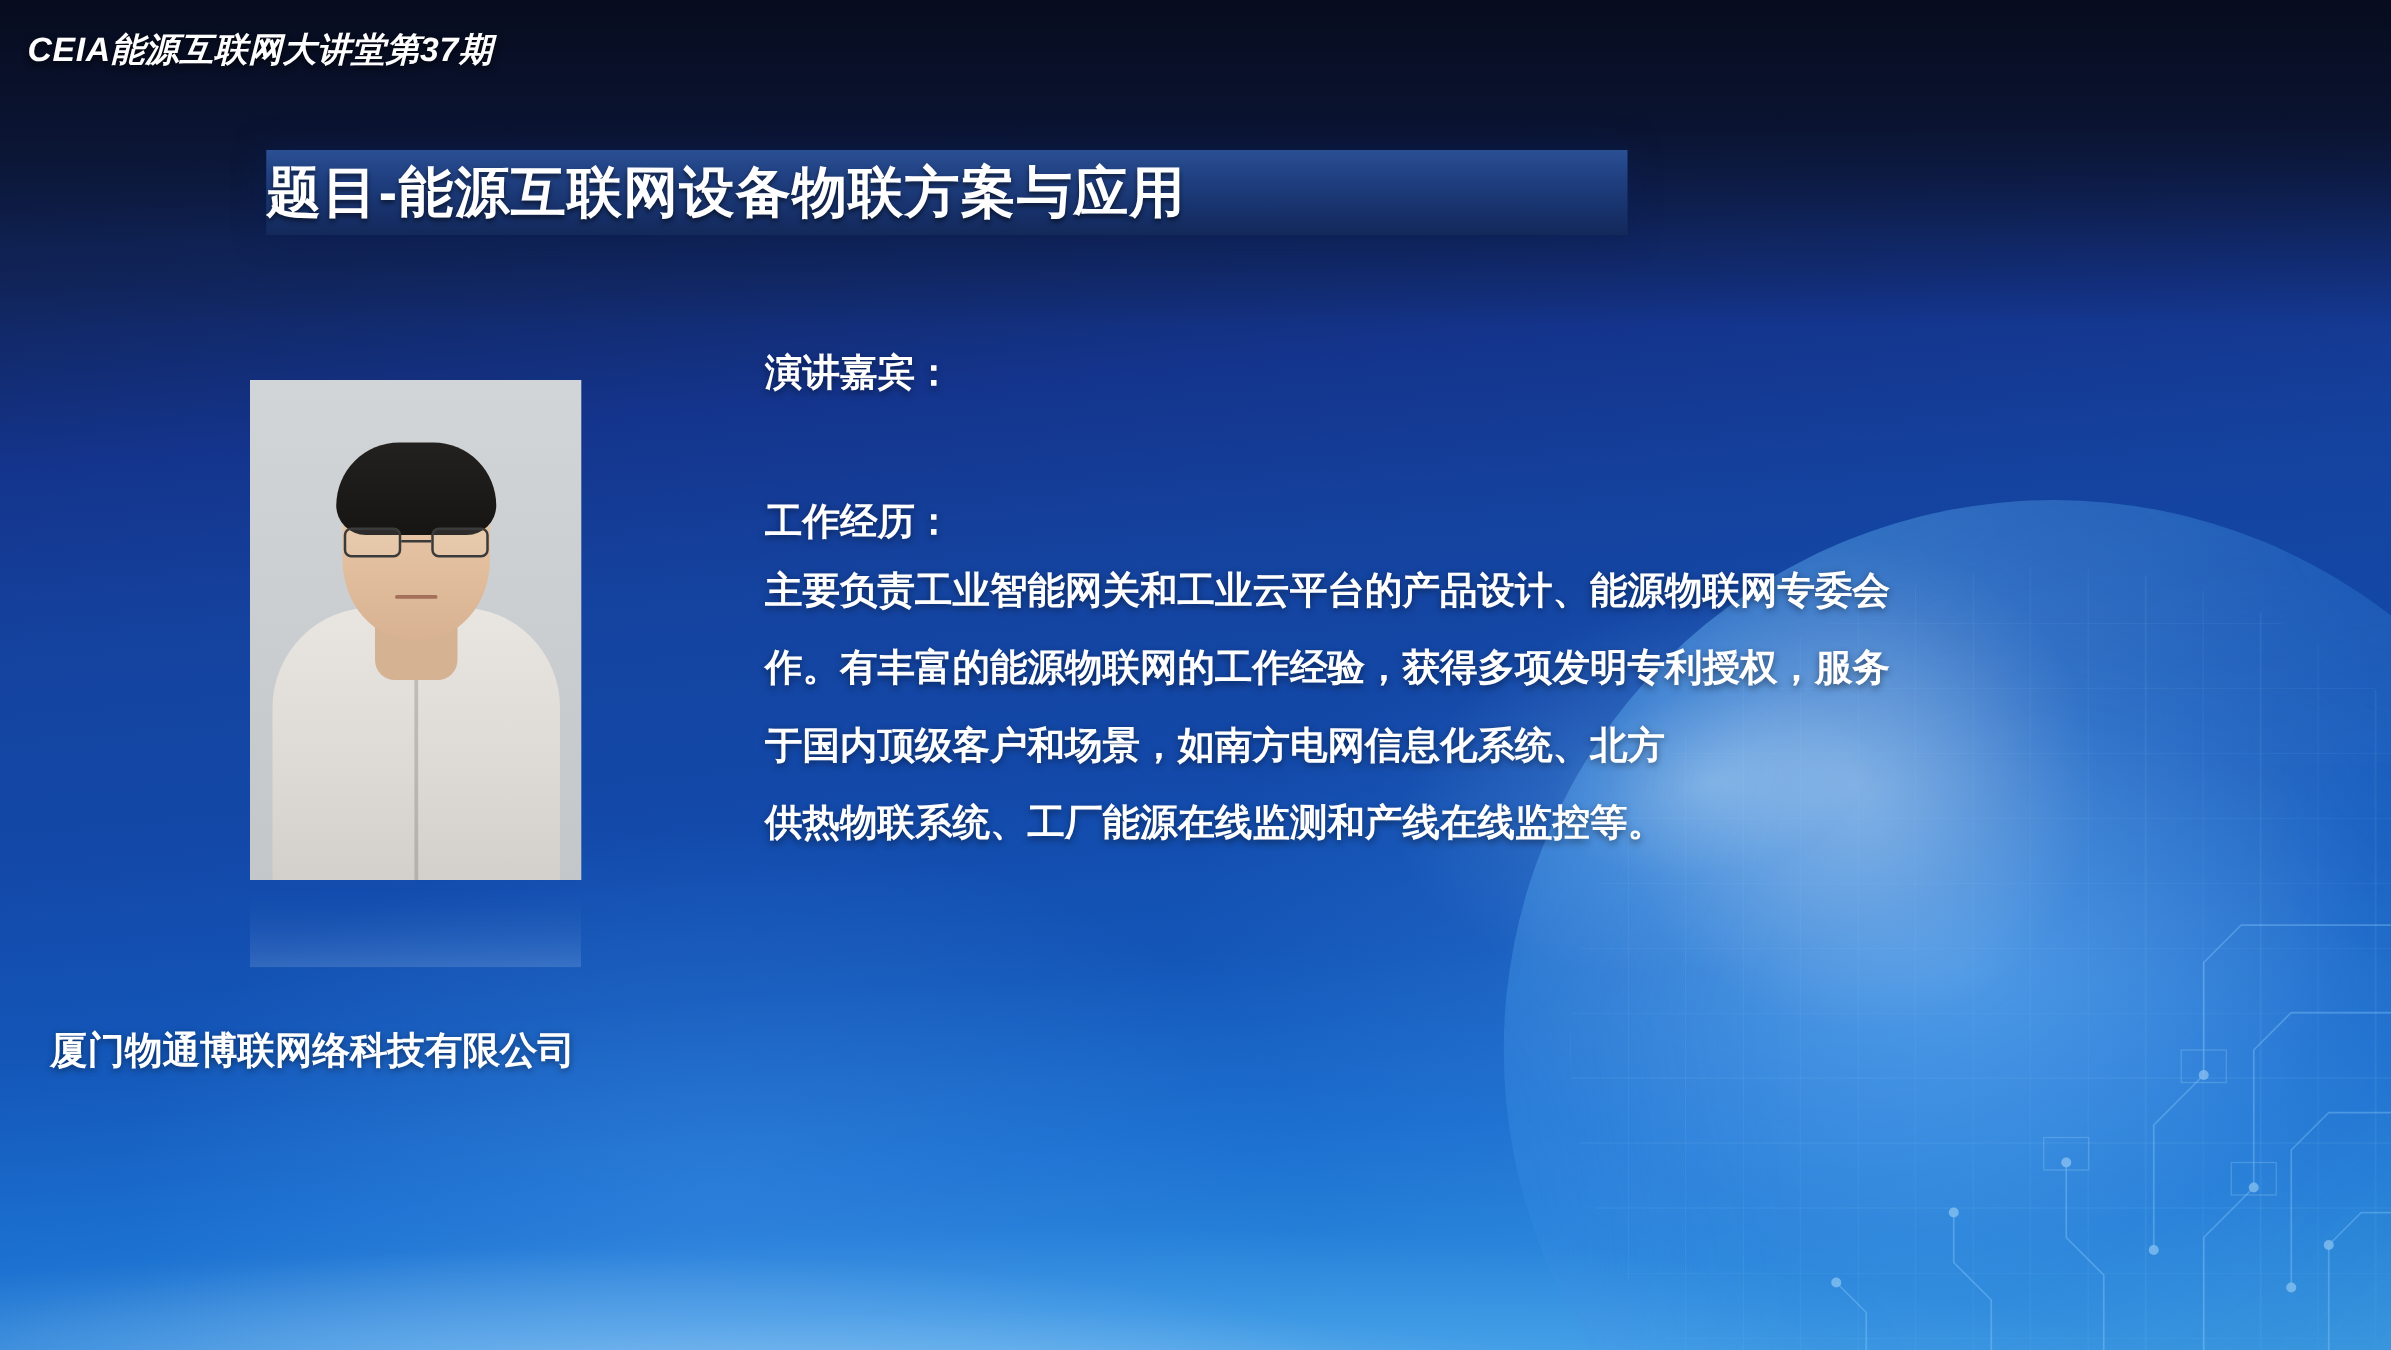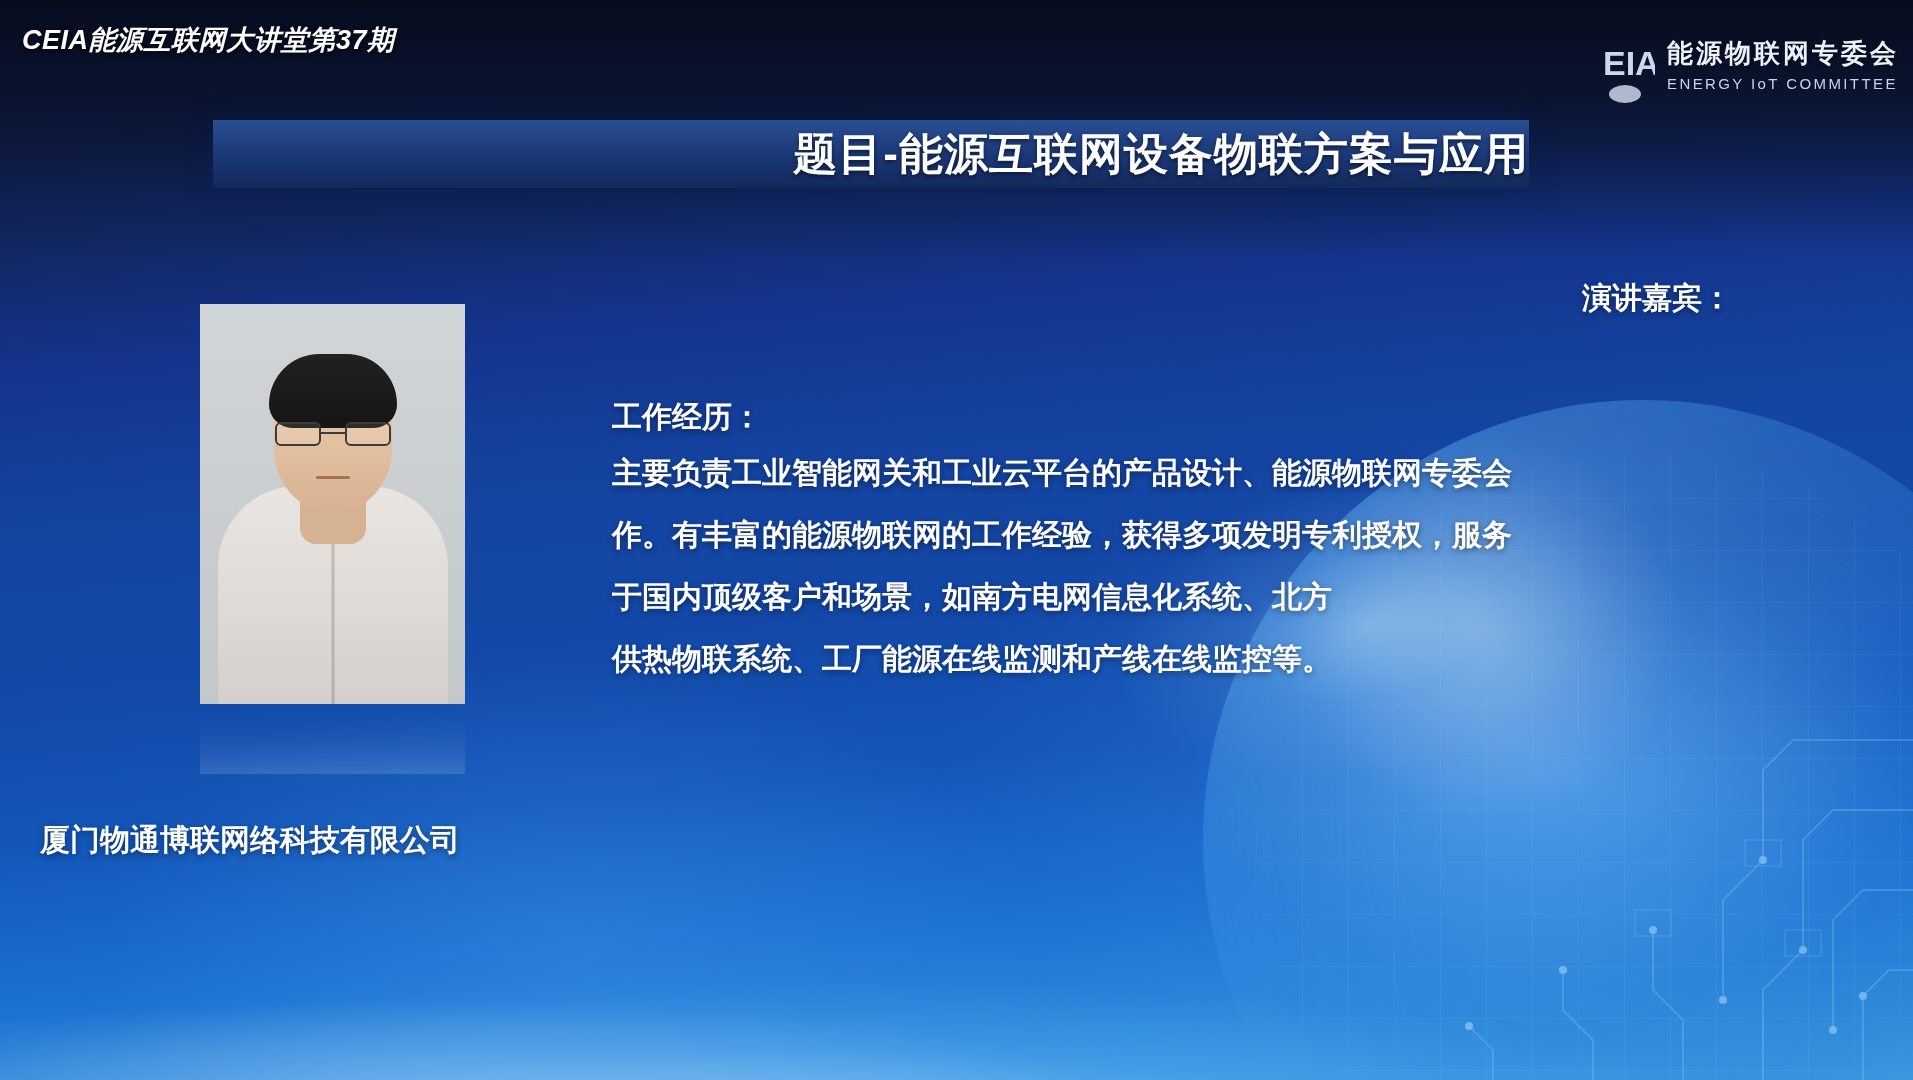--- a/index.html
+++ b/index.html
@@ -91,24 +91,24 @@
   #logo .cn{
     font-size:26px; font-weight:bold; color:#e9f1fb; letter-spacing:3px;
     text-shadow:0 1px 3px rgba(0,0,0,.6);
   }
   #logo .en{
     font-size:15px; color:#c6d6ea; letter-spacing:2.4px; margin-top:4px;
   }
 
   
   #titleband{
-    position:absolute; left:213px; top:120px; width:1316px; height:68px;
+    position:absolute; left:213px; top:120px; width:1089px; height:68px;
     background:linear-gradient(180deg,#2a4f93 0%, #1f3f80 35%, #17316b 72%, #13295a 100%);
     box-shadow:0 0 24px rgba(10,30,80,.6);
-    display:flex; align-items:center; justify-content:flex-end;
+    display:flex; align-items:center; justify-content:flex-start;
   }
   #titleband .txt{
     font-size:44px; font-weight:bold; color:#ffffff; letter-spacing:1px;
     text-shadow:0 2px 4px rgba(0,0,0,.55);
     white-space:nowrap;
   }
 
   
   #photoWrap{
     position:absolute; left:200px; top:304px; width:265px; height:400px;
@@ -189,21 +189,21 @@
   .lbl{
     font-size:30px; font-weight:bold; color:#ffffff;
     text-shadow:0 2px 6px rgba(0,0,0,.45);
     margin-bottom:10px;
   }
   .line{
     font-size:30px; font-weight:bold; color:#ffffff;
     text-shadow:0 2px 6px rgba(0,0,0,.45);
     line-height:62px; white-space:nowrap;
   }
-  #guestBlock{ margin-bottom:78px;text-align:right; }
+  #guestBlock{ margin-bottom:78px; }
   #expLabel{ margin-bottom:4px;margin-top:12px; }
 </style>
 </head>
 <body>
 
 <div id="stage">
 
   <div id="globe"></div>
 
   <svg id="circuit" viewBox="0 0 620 380" preserveAspectRatio="none">
@@ -232,33 +232,20 @@
       <rect x="342" y="210" width="36" height="26"></rect>
     </g>
   </svg>
 
   <div id="swoosh"></div>
   <div id="flare"></div>
   <div id="topfade"></div>
 
   <div id="eyebrow">CEIA能源互联网大讲堂第37期</div>
 
-  <div id="logo">
-    <div class="mark">
-      <svg width="86" height="86" viewBox="0 0 86 86">
-        <path d="M58 8 A34 34 0 1 0 58 78 A27 27 0 1 1 58 8 Z" fill="#ffffff" opacity="0.95"></path>
-        <ellipse cx="56" cy="76" rx="16" ry="9" fill="#d8e4f2" opacity="0.8"></ellipse>
-        <text x="34" y="57" font-family="Liberation Sans, sans-serif" font-size="34" font-weight="bold" fill="#c9d8ea">EIA</text>
-      </svg>
-    </div>
-    <div class="words">
-      <div class="cn">能源物联网专委会</div>
-      <div class="en">ENERGY IoT COMMITTEE</div>
-    </div>
-  </div>
 
   <div id="titleband">
     <div class="txt">题目-能源互联网设备物联方案与应用</div>
   </div>
 
   <div id="photoWrap">
     <div id="photo">
       <div class="bg"></div>
       <div class="shirt">
         <span class="collarL"></span>

